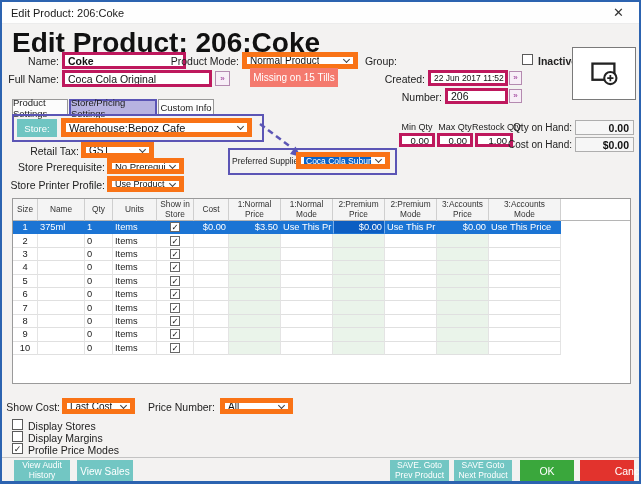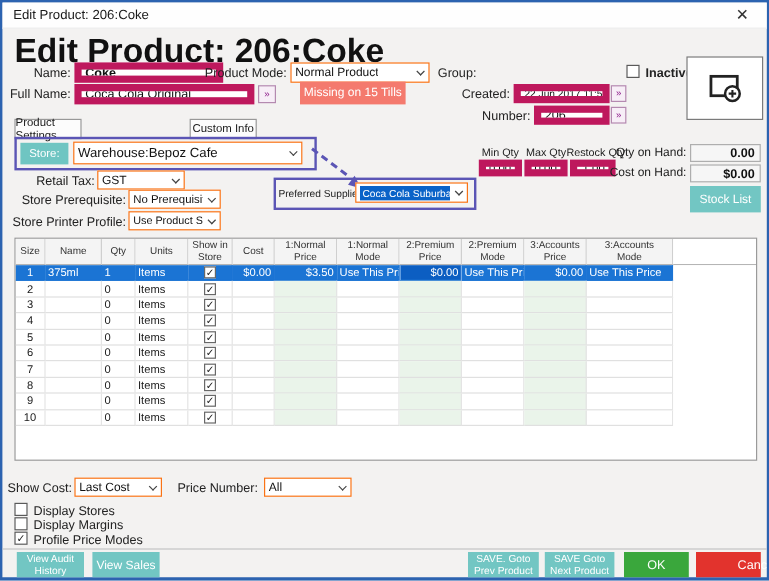--- a/index.html
+++ b/index.html
@@ -7,25 +7,25 @@
   .dialog { position:relative; width:641px; height:484px; background:#f3f2f1;
             border:2px solid #2c63b0; border-bottom-width:3px; overflow:hidden; }
   .titlebar { position:absolute; left:0; top:0; right:0; height:22px; background:#fefefe;
               display:flex; align-items:center; padding:0 9px; border-bottom:1px solid #ececec; }
   .titlebar .t { flex:1; font-size:11px; color:#1a1a1a; }
   .close { font-size:13px; color:#333; padding:0 6px; cursor:default; }
   .heading { position:absolute; left:10px; top:25px; font-size:28px; font-weight:bold; color:#111; }
   .lbl { position:absolute; font-size:10.5px; color:#222; text-align:right; white-space:nowrap; }
   .lbl-l { text-align:left; }
   .sm { font-size:9px; }
-  .field { position:absolute; background:#fff; border:6px solid #be185d; font-size:10.5px;
+  .field { position:absolute; background:#fff; border:3px solid #be185d; font-size:10.5px;
            color:#111; display:flex; align-items:center; padding:0 3px; overflow:hidden; white-space:nowrap; }
   .bold { font-weight:bold; }
   .num { justify-content:flex-end; }
-  .combo { position:absolute; background:#fff; border:1px solid #f97316; display:flex;
+  .combo { position:absolute; background:#fff; border:5px solid #f97316; display:flex;
            align-items:center; padding-left:3px; font-size:10px; color:#111; overflow:hidden; white-space:nowrap; }
   .combo .val { overflow:hidden; white-space:nowrap; }
   .combo .chev { margin-left:auto; align-self:stretch; width:14px; min-width:14px; display:flex;
                  align-items:center; justify-content:center; }
   .chev b { width:5px; height:5px; border-right:1.4px solid #444; border-bottom:1.4px solid #444;
             transform:rotate(45deg); margin-top:-2px; }
   .combo.sel .val { flex:1; background:#0a63c8; color:#fff; padding:1px 2px; }
   .cbx { position:absolute; width:11px; height:11px; border:1px solid #5a5a5a; background:#fff;
          font-size:9px; line-height:10px; text-align:center; color:#222; }
   .vbox { position:absolute; background:#f6f6f6; border:1px solid #aeaeae; font-size:10.5px;
@@ -109,20 +109,21 @@
   <div class="badge" style="left:248px;top:66px;width:88px;height:19px;">Missing on 15 Tills</div>
   <div class="lbl" style="left:370px;top:71px;width:53px;">Created:</div>
   <div class="field" style="left:426px;top:68px;width:80px;height:16px;font-size:8.5px;">22 Jun 2017 11:52 AM</div>
   <div class="more" style="left:507px;top:69px;width:13px;height:14px;">»</div>
 
   <div class="lbl" style="left:385px;top:89px;width:55px;">Number:</div>
   <div class="field" style="left:443px;top:86px;width:63px;height:16px;">206</div>
   <div class="more" style="left:507px;top:87px;width:13px;height:14px;">»</div>
 
   <div class="tab" style="left:10px;width:56px;">Product Settings</div>
+  <div class="tab active" style="left:67px;width:88px;">Store/Pricing Settings</div>
   <div class="tab" style="left:156px;width:56px;">Custom Info</div>
 
   <div class="hl" style="left:10px;top:112px;width:252px;height:28px;"></div>
   <div class="chip" style="left:15px;top:117px;width:40px;height:18px;">Store:</div>
   <div class="combo" style="left:59px;top:116px;width:191px;height:19px;font-size:11px;">
     <span class="val">Warehouse:Bepoz Cafe</span>
     <span class="chev">
         <b></b>
       </span>
   </div>
@@ -144,21 +145,20 @@
   <div class="lbl sm" style="left:434px;top:120px;width:38px;text-align:center;">Max Qty</div>
   <div class="lbl sm" style="left:470px;top:120px;width:46px;text-align:center;">Restock Qty</div>
   <div class="field num" style="left:397px;top:131px;width:36px;height:14px;font-size:9.5px;">0.00</div>
   <div class="field num" style="left:435px;top:131px;width:36px;height:14px;font-size:9.5px;">0.00</div>
   <div class="field num" style="left:473px;top:131px;width:38px;height:14px;font-size:9.5px;">1.00</div>
 
   <div class="lbl" style="left:505px;top:120px;width:65px;font-size:10px;">Qty on Hand:</div>
   <div class="vbox" style="left:573px;top:118px;width:59px;height:15px;">0.00</div>
   <div class="lbl" style="left:500px;top:137px;width:70px;font-size:10px;">Cost on Hand:</div>
   <div class="vbox" style="left:573px;top:135px;width:59px;height:15px;">$0.00</div>
-  <div class="bt" style="left:573px;top:153px;width:59px;height:22px;">Stock List</div>
 
   <div class="lbl" style="left:0px;top:159px;width:103px;">Store Prerequisite:</div>
   <div class="combo" style="left:105px;top:156px;width:77px;height:16px;font-size:9.5px;">
     <span class="val">No Prerequisite</span>
     <span class="chev">
         <b></b>
       </span>
   </div>
 
   <div class="hl" style="left:226px;top:146px;width:169px;height:27px;"></div>

